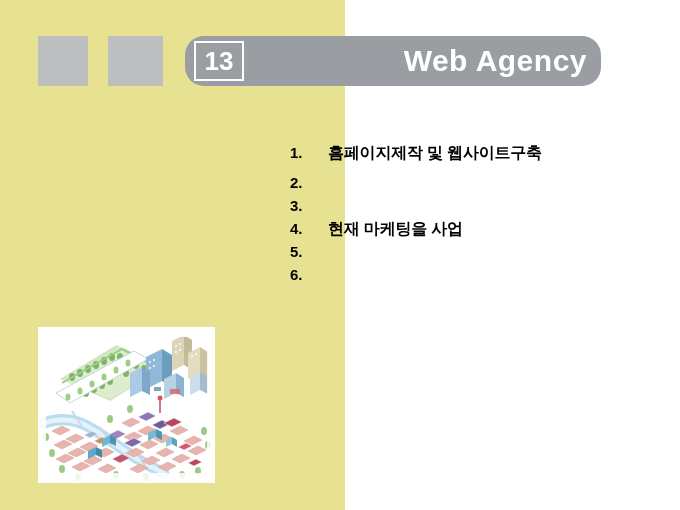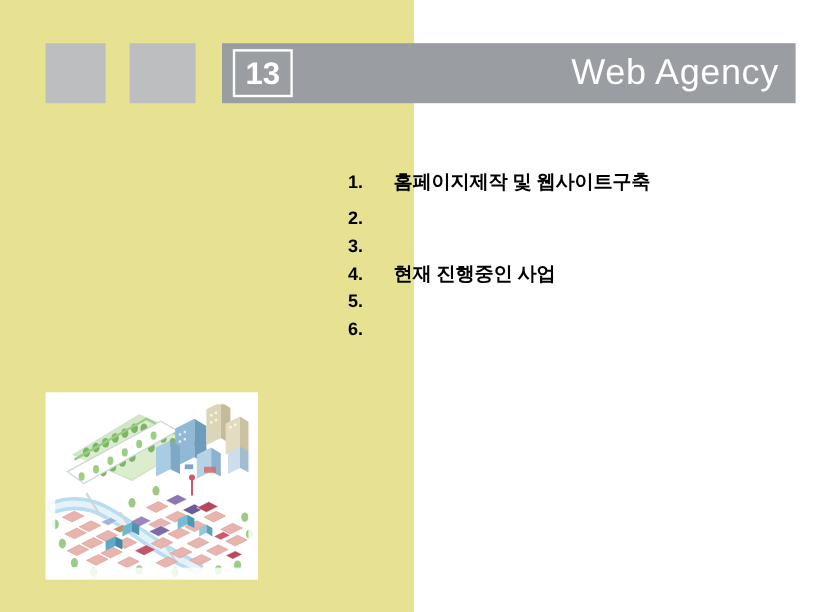--- a/index.html
+++ b/index.html
@@ -37,25 +37,26 @@
     height: 50px;
   }
   #deco-square-1 { left: 38px;  width: 50px; }
   #deco-square-2 { left: 108px; width: 55px; }
 
   
   #header-bar {
     position: absolute;
     left: 185px;
     top: 36px;
-    width: 478px;
+    width: 416px;
     height: 50px;
     background: #9a9da1;
     display: flex;
     align-items: center;
+    border-radius: 19px;
   }
 
   #slide-number-box {
     position: absolute;
     left: 9px;
     top: 5px;
     width: 50px;
     height: 40px;
     border: 2px solid #ffffff;
     box-sizing: border-box;
@@ -71,21 +72,21 @@
     letter-spacing: 0px;
   }
 
   #header-title {
     position: absolute;
     right: 14px;
     top: 50%;
     transform: translateY(-50%);
     color: #ffffff;
     font-size: 30px;
-    font-weight: normal;
+    font-weight: bold;
     letter-spacing: 0.5px;
     white-space: nowrap;
   }
 
   
   #bullet-list {
     position: absolute;
     left: 290px;
     top: 141px;
     width: 380px;
@@ -149,21 +150,21 @@
       <span class="bullet-text">홈페이지제작 및 웹사이트구축</span>
     </div>
     <div class="bullet-row rest">
       <span class="bullet-num">2.</span>
     </div>
     <div class="bullet-row rest">
       <span class="bullet-num">3.</span>
     </div>
     <div class="bullet-row rest">
       <span class="bullet-num">4.</span>
-      <span class="bullet-text">현재 진행중인 사업</span>
+      <span class="bullet-text">현재 마케팅을 사업</span>
     </div>
     <div class="bullet-row rest">
       <span class="bullet-num">5.</span>
     </div>
     <div class="bullet-row rest">
       <span class="bullet-num">6.</span>
     </div>
   </div>
 
   <div id="city-image">

